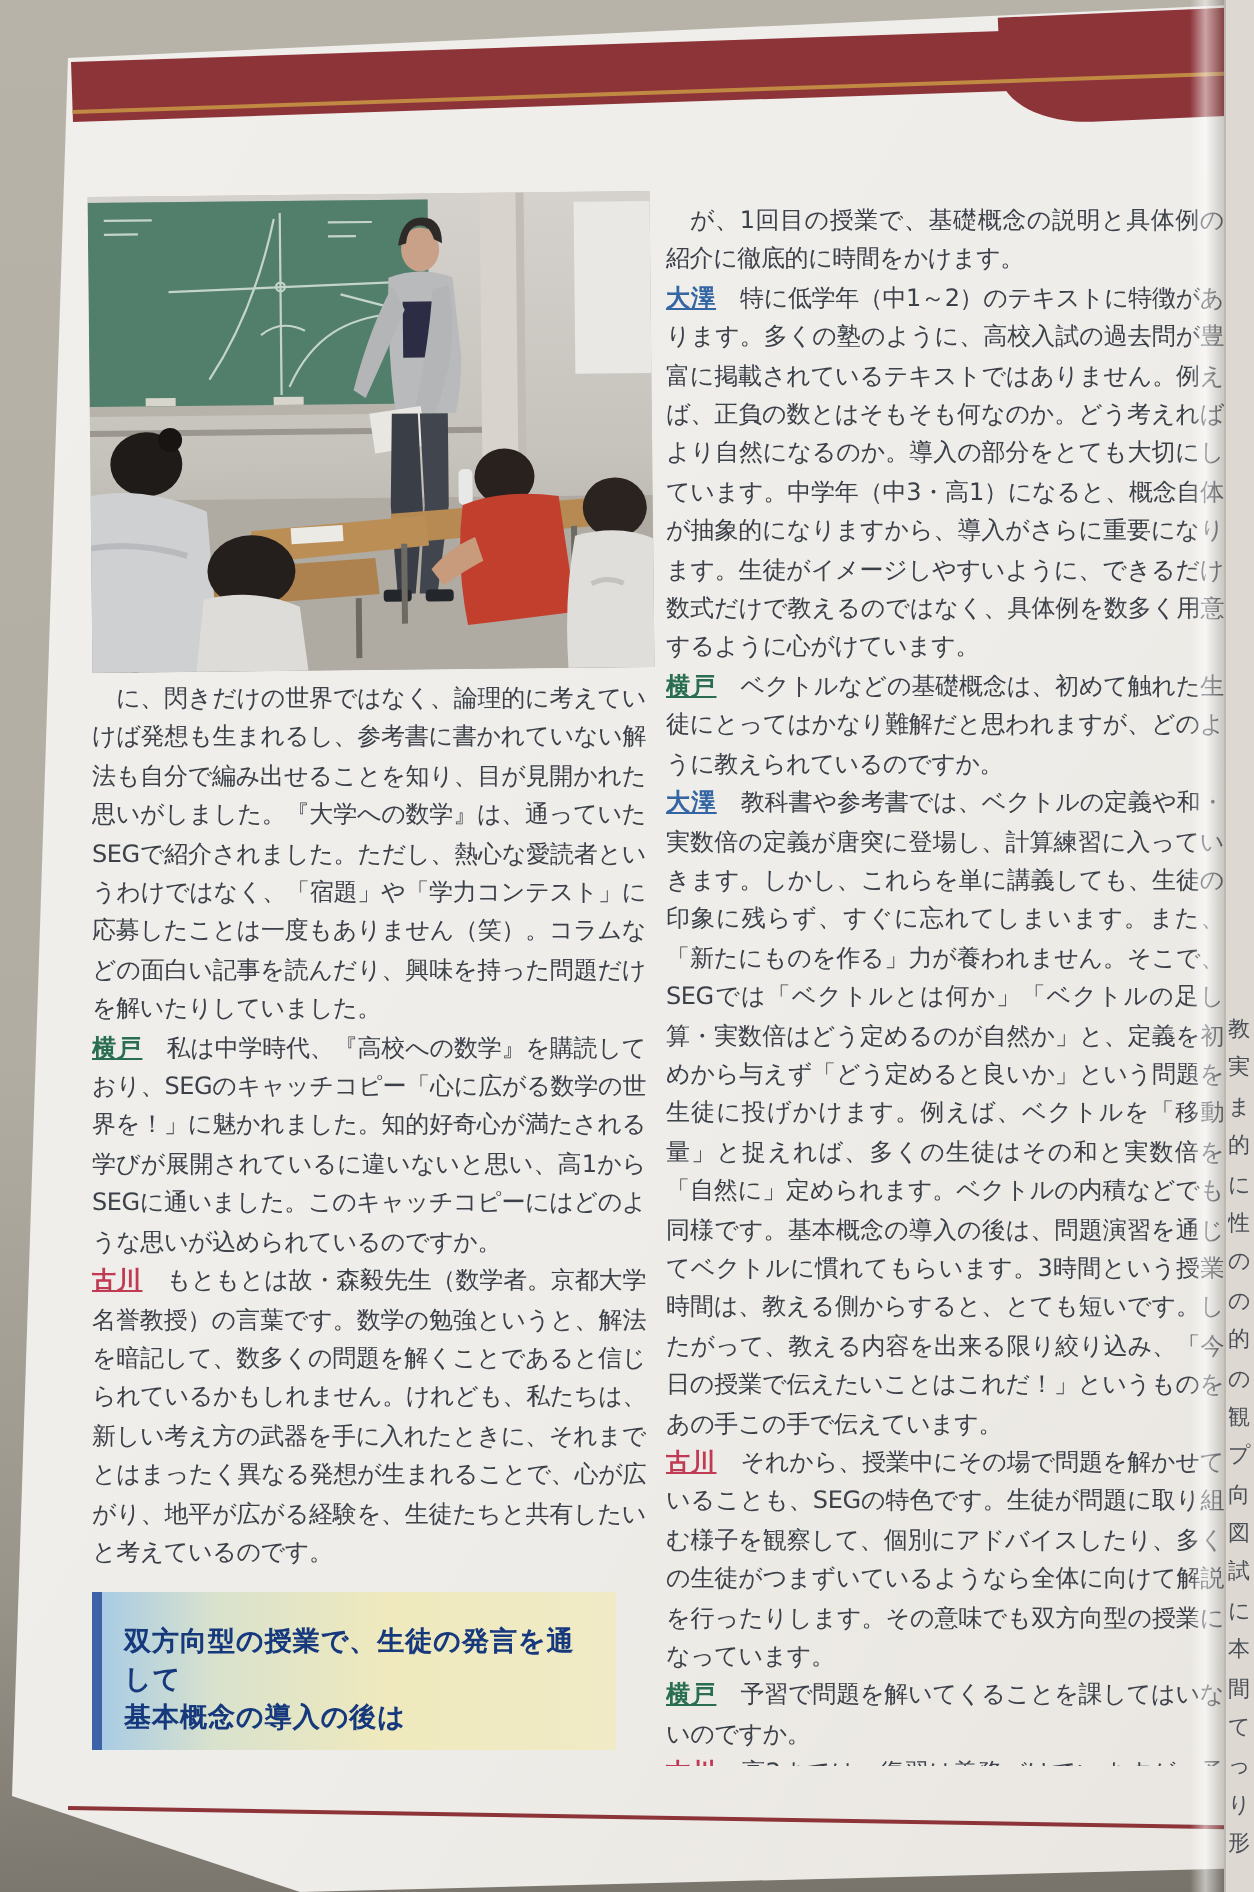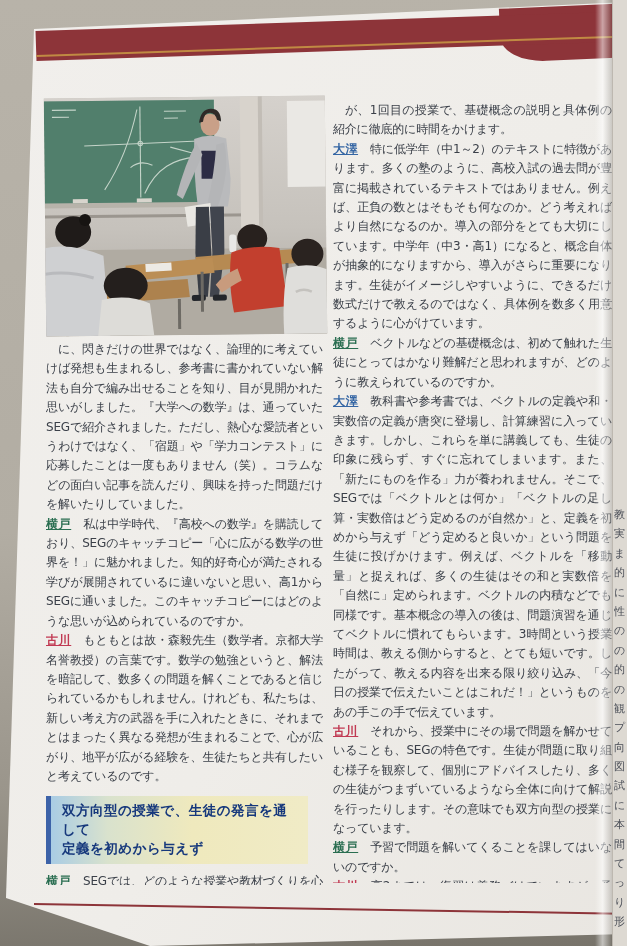--- a/index.html
+++ b/index.html
@@ -40,21 +40,21 @@
     letter-spacing:-0.2px;overflow:hidden;word-break:break-all;
   }
   .col-left{left:46px;top:340px;width:277px;height:545px;}
   .col-right{left:333px;top:101px;width:279px;height:782px;}
   .col p{margin:0;}
   .spk{font-weight:bold;margin-right:12px;letter-spacing:0.5px;text-decoration:underline;}
   .s-yokodo{color:var(--speaker_yokodo);}
   .s-osawa{color:var(--speaker_osawa);}
   .s-furukawa{color:var(--speaker_furukawa);}
   .heading-box{
-    margin:10px 0 8px 0;padding:5px 8px 6px 11px;width:238px;
+    margin:10px 0 8px 0;padding:16px 8px 6px 11px;width:238px;
     background:linear-gradient(90deg,var(--heading_bg_left) 0%,#d9e2cd 22%,var(--heading_bg_right) 55%,#f0ebc6 100%);
     border-left:5px solid var(--heading_bar);
     color:var(--heading_text);font-weight:bold;font-size:13.5px;line-height:19px;
     letter-spacing:0.5px;text-align:left;
   }
   .heading-box span{display:block;}
   
   .bottom-rule{
     position:absolute;left:34px;top:903px;width:586px;height:2px;
     background:var(--accent_maroon);
@@ -167,21 +167,21 @@
         </g>
       </svg>
     </div>
 
     <div class="col col-left">
       <p><span class="spk"></span><span>に、閃きだけの世界ではなく、論理的に考えていけば発想も生まれるし、参考書に書かれていない解法も自分で編み出せることを知り、目が見開かれた思いがしました。『大学への数学』は、通っていたSEGで紹介されました。ただし、熱心な愛読者というわけではなく、「宿題」や「学力コンテスト」に応募したことは一度もありません（笑）。コラムなどの面白い記事を読んだり、興味を持った問題だけを解いたりしていました。</span></p>
       <p><span class="spk s-yokodo">横戸</span><span>私は中学時代、『高校への数学』を購読しており、SEGのキャッチコピー「心に広がる数学の世界を！」に魅かれました。知的好奇心が満たされる学びが展開されているに違いないと思い、高1からSEGに通いました。このキャッチコピーにはどのような思いが込められているのですか。</span></p>
       <p><span class="spk s-furukawa">古川</span><span>もともとは故・森毅先生（数学者。京都大学名誉教授）の言葉です。数学の勉強というと、解法を暗記して、数多くの問題を解くことであると信じられているかもしれません。けれども、私たちは、新しい考え方の武器を手に入れたときに、それまでとはまったく異なる発想が生まれることで、心が広がり、地平が広がる経験を、生徒たちと共有したいと考えているのです。</span></p>
       <div class="heading-box">
         <span>双方向型の授業で、生徒の発言を通して</span>
-        <span>定義を初めから与えず</span>
+        <span>基本概念の導入の後は</span>
       </div>
       <p><span class="spk s-yokodo">横戸</span><span>SEGでは、どのような授業や教材づくりを心がけていますか。どこに他塾との違いがありますか。</span></p>
 
     </div>
 
     <div class="col col-right">
       <p><span class="spk"></span><span>が、1回目の授業で、基礎概念の説明と具体例の紹介に徹底的に時間をかけます。</span></p>
       <p><span class="spk s-osawa">大澤</span><span>特に低学年（中1～2）のテキストに特徴があります。多くの塾のように、高校入試の過去問が豊富に掲載されているテキストではありません。例えば、正負の数とはそもそも何なのか。どう考えればより自然になるのか。導入の部分をとても大切にしています。中学年（中3・高1）になると、概念自体が抽象的になりますから、導入がさらに重要になります。生徒がイメージしやすいように、できるだけ数式だけで教えるのではなく、具体例を数多く用意するように心がけています。</span></p>
       <p><span class="spk s-yokodo">横戸</span><span>ベクトルなどの基礎概念は、初めて触れた生徒にとってはかなり難解だと思われますが、どのように教えられているのですか。</span></p>
       <p><span class="spk s-osawa">大澤</span><span>教科書や参考書では、ベクトルの定義や和・実数倍の定義が唐突に登場し、計算練習に入っていきます。しかし、これらを単に講義しても、生徒の印象に残らず、すぐに忘れてしまいます。また、「新たにものを作る」力が養われません。そこで、SEGでは「ベクトルとは何か」「ベクトルの足し算・実数倍はどう定めるのが自然か」と、定義を初めから与えず「どう定めると良いか」という問題を生徒に投げかけます。例えば、ベクトルを「移動量」と捉えれば、多くの生徒はその和と実数倍を「自然に」定められます。ベクトルの内積などでも同様です。基本概念の導入の後は、問題演習を通じてベクトルに慣れてもらいます。3時間という授業時間は、教える側からすると、とても短いです。したがって、教える内容を出来る限り絞り込み、「今日の授業で伝えたいことはこれだ！」というものをあの手この手で伝えています。</span></p>

